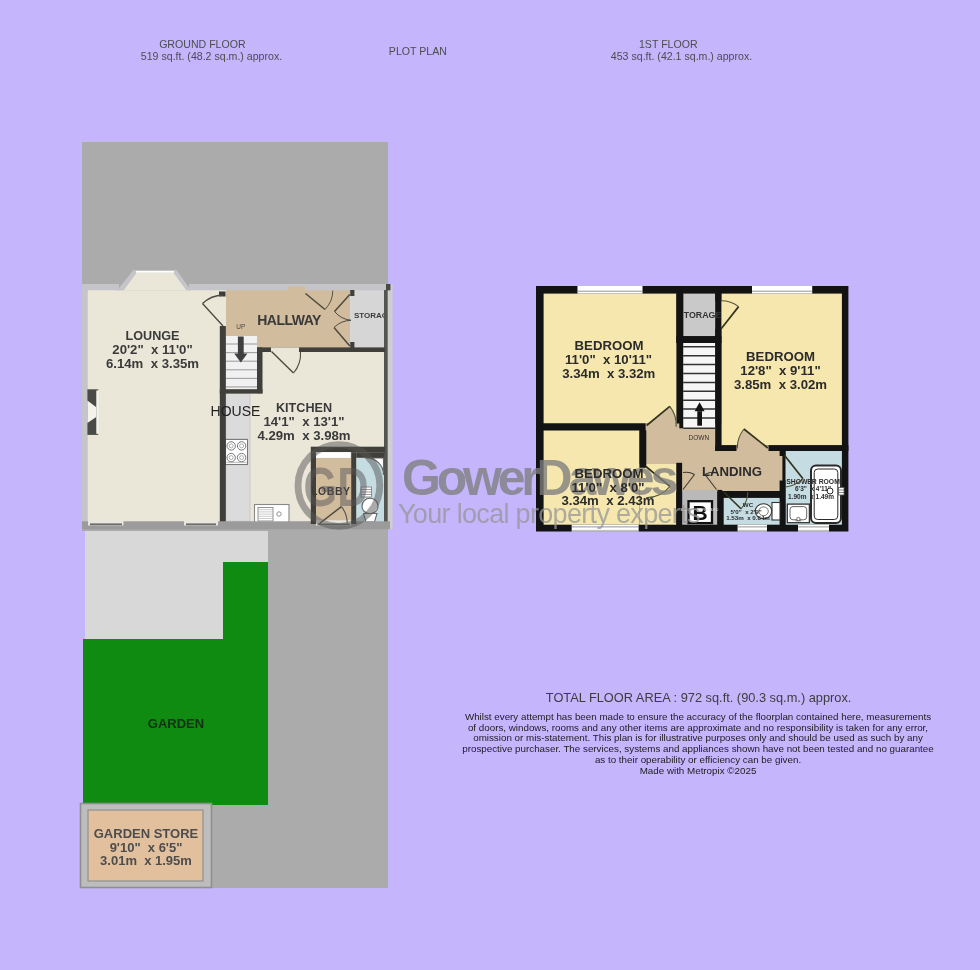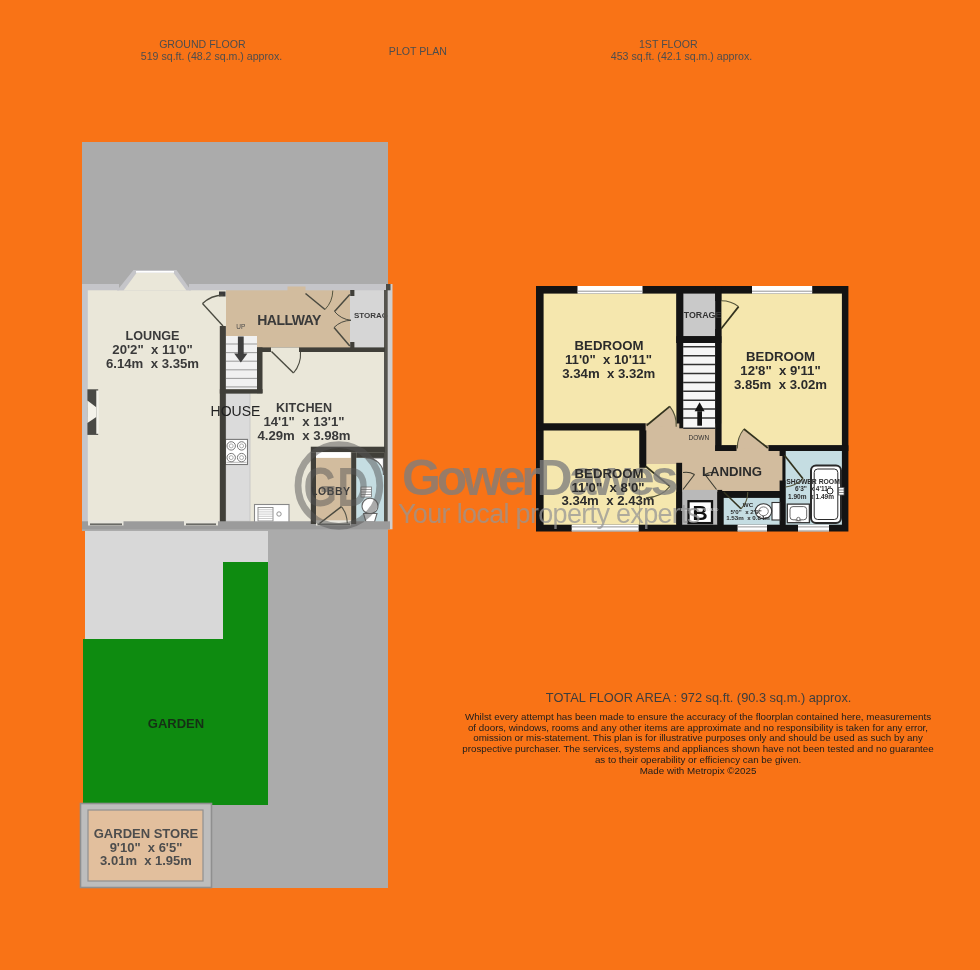--- a/index.html
+++ b/index.html
@@ -1,16 +1,16 @@
 <!DOCTYPE html>
 <html><head>
 <meta charset="utf-8">
 <style>
   html,body{margin:0;padding:0;background:#fff;}
-  #page{position:relative;width:980px;height:970px;background:#f97316;overflow:hidden;
+  #page{position:relative;width:980px;height:970px;background:#c4b5fd;overflow:hidden;
         font-family:"Liberation Sans", sans-serif;}
   svg text{font-family:"Liberation Sans", sans-serif;}
   svg{will-change:transform;}
 </style>
 </head>
 <body>
 <div id="page">
 <svg width="980" height="970" viewBox="0 0 980 970">
 
 <g>

